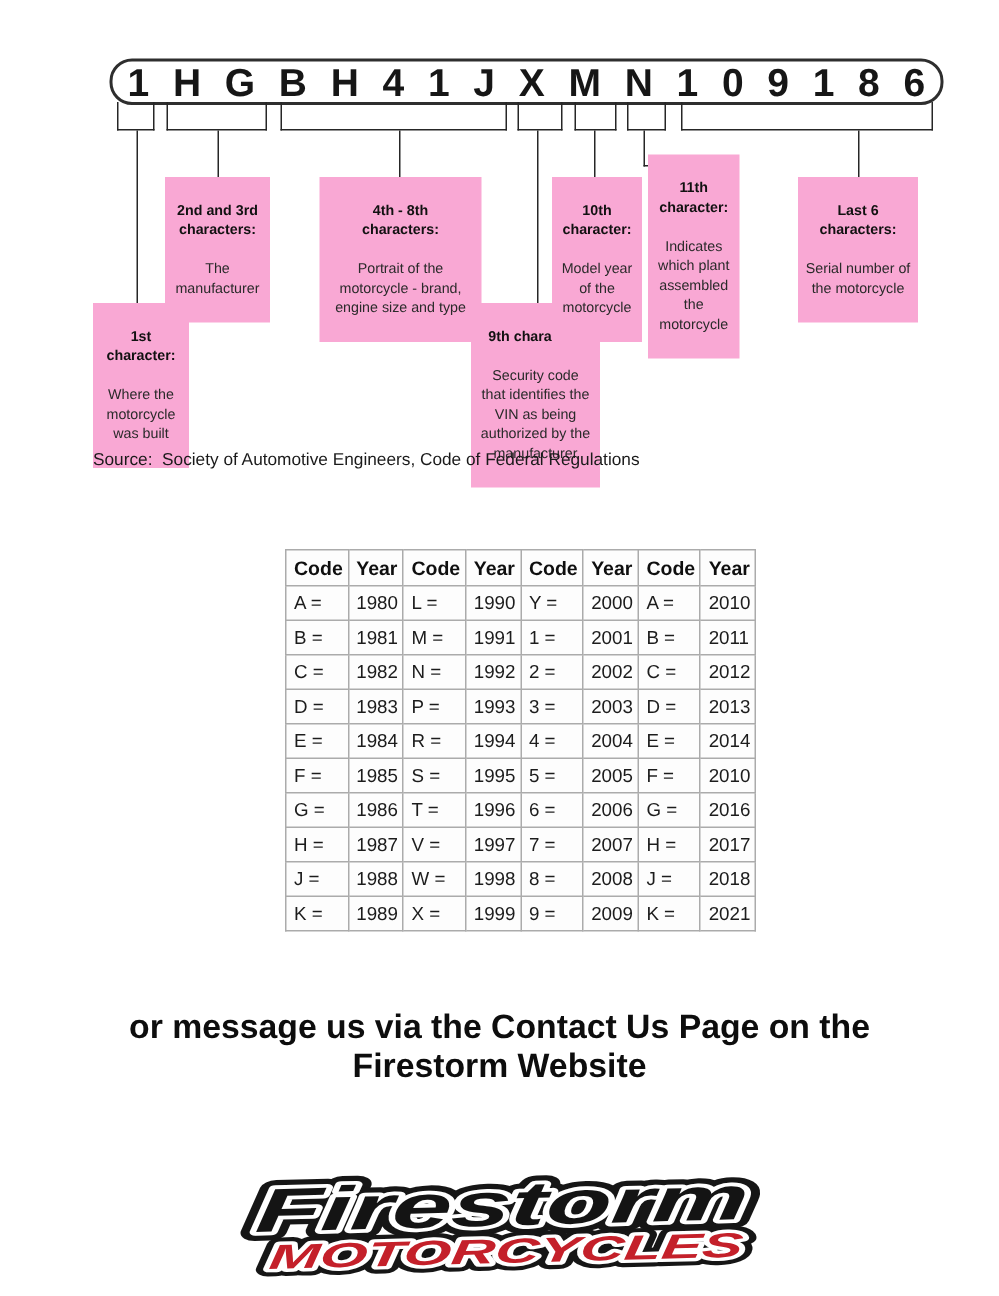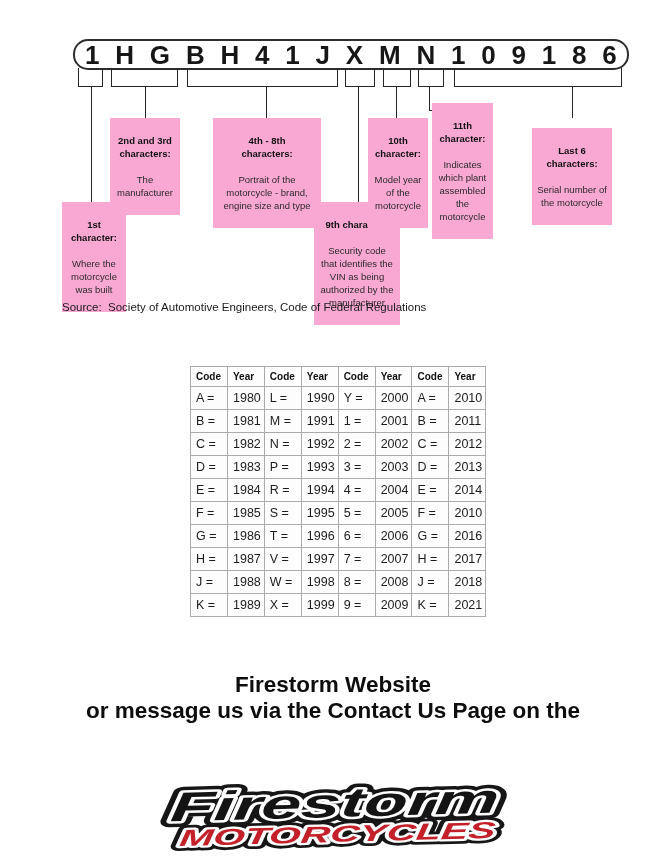--- a/index.html
+++ b/index.html
@@ -41,21 +41,21 @@
     position:absolute; left:62px; top:301px;
     font-size:11.5px; color:#1a1a1a; white-space:pre;
   }
 
   
   .year-table { position:absolute; left:190px; top:366px; border-collapse:collapse; background:#fdfdfd; }
   .year-table th, .year-table td {
     border:1px solid #ababab; padding:4px 3px 4px 5px;
     font-size:12.5px; height:15px; text-align:left; color:#1c1c1c; white-space:pre;
   }
-  .year-table th { font-weight:bold; font-size:10px; color:#0f0f0f; }
+  .year-table th { font-weight:bold; font-size:13px; color:#0f0f0f; }
   .col-code { width:37px; }
   .col-year { width:33px; }
 
   
   .help {
     position:absolute; left:0; top:672px; width:666px; text-align:center;
     font-weight:bold; font-size:22.5px; line-height:26px; color:#0d0d0d;
   }
   .help div { white-space:pre; }
 
@@ -149,21 +149,21 @@
   <div class="abox" style="left:432px; top:103px; width:61px;">
     <div class="head">11th
 character:</div>
     <div class="body">Indicates
 which plant
 assembled
 the
 motorcycle</div>
   </div>
 
-  <div class="abox" style="left:532px; top:128px; width:80px;">
+  <div class="abox" style="left:532px; top:118px; width:80px;">
     <div class="head">Last 6
 characters:</div>
     <div class="body">Serial number of
 the motorcycle</div>
   </div>
 
   <div class="source-note">Source:  Society of Automotive Engineers, Code of Federal Regulations</div>
 
   <table class="year-table">
     <thead>
@@ -276,22 +276,22 @@
           <td class="col-year">1999</td>
           <td class="col-code">9 =</td>
           <td class="col-year">2009</td>
           <td class="col-code">K =</td>
           <td class="col-year">2021</td>
         </tr>
       </tbody>
   </table>
 
   <div class="help">
+    <div>or message us via the Contact Us Page on the</div>
     <div>Firestorm Website</div>
-    <div>or message us via the Contact Us Page on the</div>
   </div>
 
   <div class="logo-wrap">
     <svg width="392" height="88" viewBox="0 0 392 88">
       <g transform="rotate(-1.5 196 44) skewX(-8)" font-family="Liberation Sans, DejaVu Sans, sans-serif" font-style="italic" font-weight="bold">
 
         <text x="38" y="47" font-size="41" textLength="328" lengthAdjust="spacingAndGlyphs" paint-order="stroke" stroke="#161616" stroke-width="12" stroke-linejoin="round" fill="#161616">Firestorm</text>
         <text x="50" y="72" font-size="23" textLength="316" lengthAdjust="spacingAndGlyphs" paint-order="stroke" stroke="#161616" stroke-width="10" stroke-linejoin="round" fill="#161616">MOTORCYCLES</text>
 
         <text x="38" y="47" font-size="41" textLength="328" lengthAdjust="spacingAndGlyphs" paint-order="stroke" stroke="#ffffff" stroke-width="5" stroke-linejoin="round" fill="#141414">Firestorm</text>

